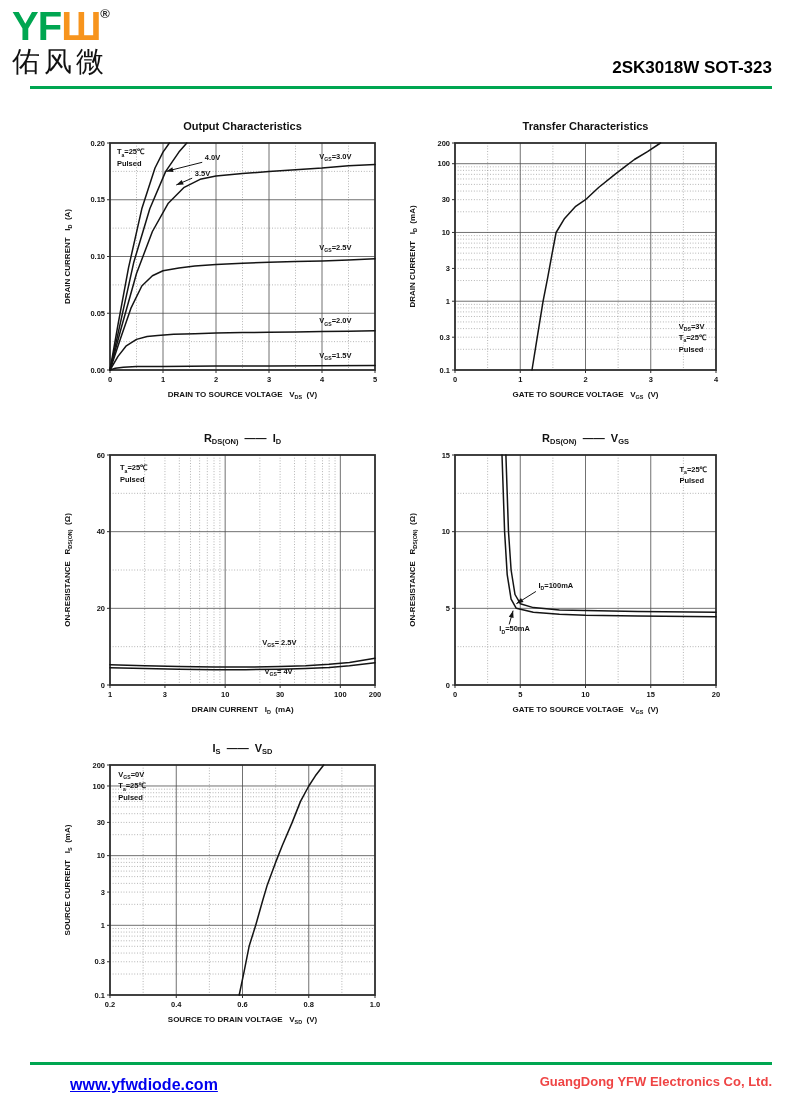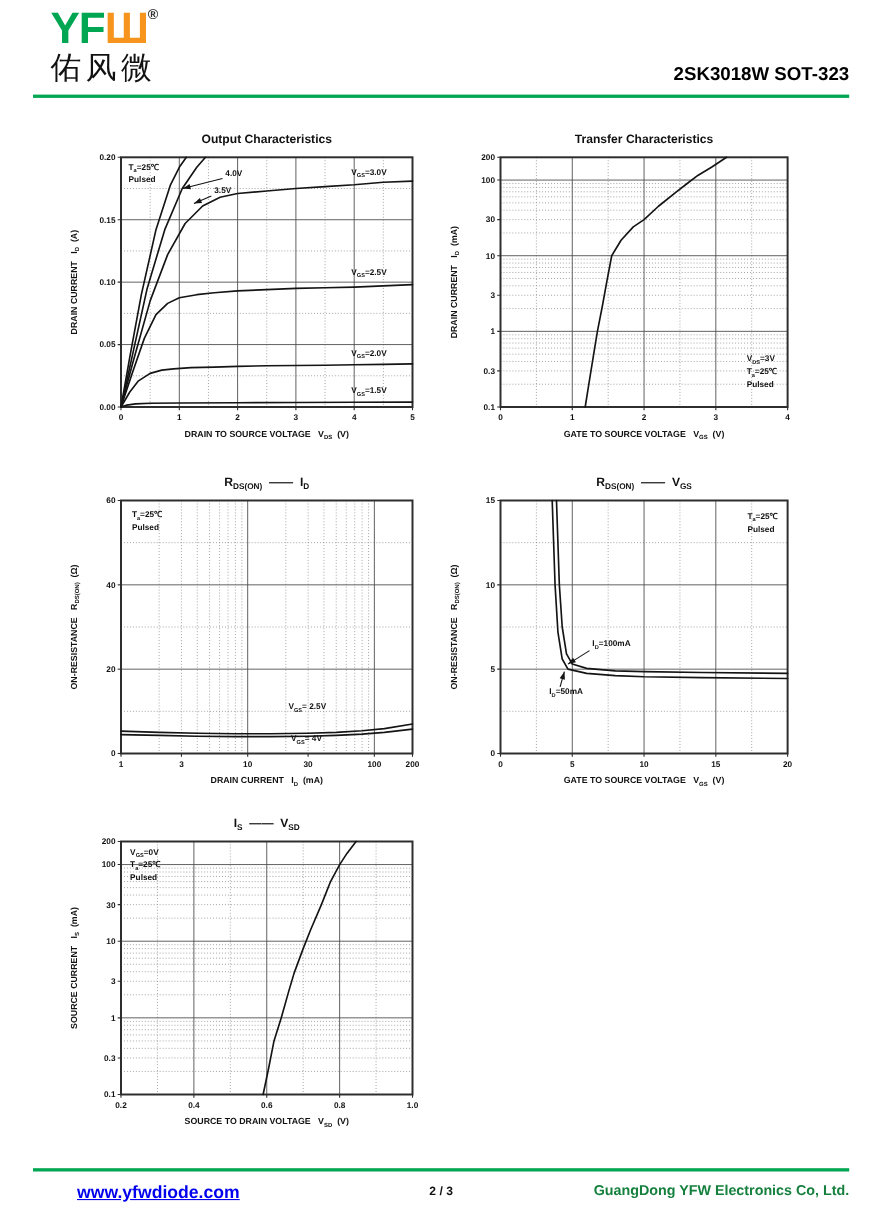--- a/index.html
+++ b/index.html
@@ -1,19 +1,19 @@
 <!DOCTYPE html>
 <html><head>
 <meta charset="utf-8">
 <style>
   html,body{margin:0;padding:0;}
   body{width:800px;height:1108px;background:#ffffff;position:relative;overflow:hidden;
        font-family:"Liberation Sans", sans-serif;color:#111;}
   
-  .logo{position:absolute;left:46px;top:6px;line-height:1;}
+  .logo{position:absolute;left:12px;top:6px;line-height:1;}
   .logo-line1{font-weight:bold;font-size:40px;letter-spacing:-1px;}
   .logo-yf{color:#009B48;}
   .logo-w{color:#F7941D;}
   .logo-reg{font-size:13px;vertical-align:22px;color:#2e2e2e;font-weight:bold;}
   .logo-cn{font-size:28px;font-weight:normal;color:#111;letter-spacing:4px;margin-top:2px;}
   .part-title{position:absolute;right:28px;top:58px;font-size:17px;font-weight:bold;color:#000;margin-left:18px;}
   .rule{position:absolute;left:30px;right:28px;height:3px;}
   .rule.top{top:86px;}
   .rule.bottom{top:1062px;}
   
@@ -28,21 +28,21 @@
   .axis{font-size:8px;font-weight:bold;}
   .title{font-size:11px;font-weight:bold;}
   .note{font-size:7.5px;font-weight:bold;}
   .sub{font-size:68%;}
   .arrow{stroke:#141414;stroke-width:1;}
   .ahead{fill:#141414;stroke:none;}
   
   .footer-row{position:absolute;top:1074px;left:30px;right:28px;height:24px;}
   .site-link{position:absolute;left:40px;top:2px;font-size:16px;font-weight:bold;color:#0000EE;text-decoration:underline;}
   .page-num{position:absolute;left:0;right:0;text-align:center;top:3px;font-size:11px;font-weight:bold;color:#111;}
-  .company{position:absolute;right:0;top:0;font-size:13px;font-weight:bold;color:#15803d;}
+  .company{position:absolute;right:0;top:0;font-size:13px;font-weight:bold;color:#ef4444;}
 </style>
 </head>
 <body>
 
 <div class="logo">
   <div class="logo-line1"><span class="logo-yf" style="color: rgb(0, 166, 81);">YF</span><span class="logo-w" style="color: rgb(247, 148, 29);">Ш</span><span class="logo-reg">®</span></div>
   <div class="logo-cn">佑风微</div>
 </div>
 <div class="part-title">2SK3018W SOT-323</div>
 <div class="rule top" style="background: rgb(0, 166, 81);"></div>
@@ -367,15 +367,14 @@
         <text x="88.28125" y="36.89329763753551" class="note" text-anchor="start"><tspan>V</tspan><tspan dy="2.2" class="sub">GS</tspan><tspan dy="-2.2">=0V</tspan></text>
         <text x="88.28125" y="48.39329763753551" class="note" text-anchor="start"><tspan>T</tspan><tspan dy="2.2" class="sub">a</tspan><tspan dy="-2.2">=25℃</tspan></text>
         <text x="88.28125" y="59.89329763753551" class="note" text-anchor="start"><tspan>Pulsed</tspan></text>
       </g>
     </svg>
 </div>
 
 <div class="rule bottom" style="background: rgb(0, 166, 81);"></div>
 <div class="footer-row">
   <a href="#" class="site-link" style="color: rgb(0, 0, 238);">www.yfwdiode.com</a>
-  <div class="page-num">2 / 3</div>
   <div class="company">GuangDong YFW Electronics Co, Ltd.</div>
 </div>
 
 </body></html>

